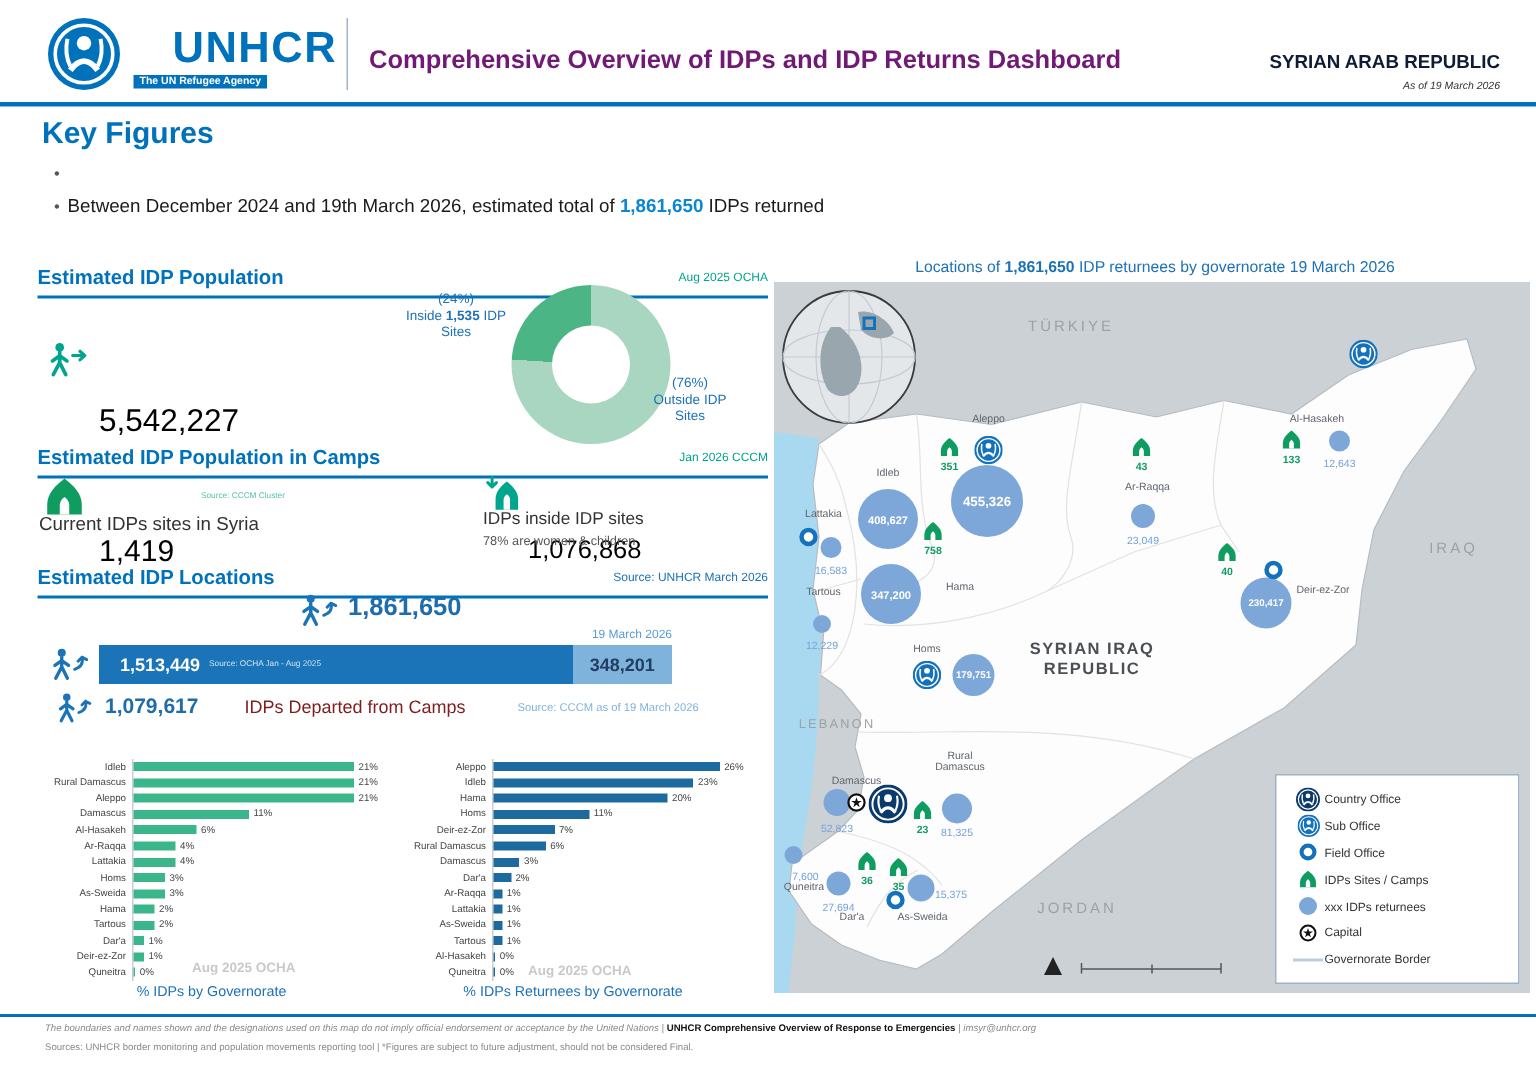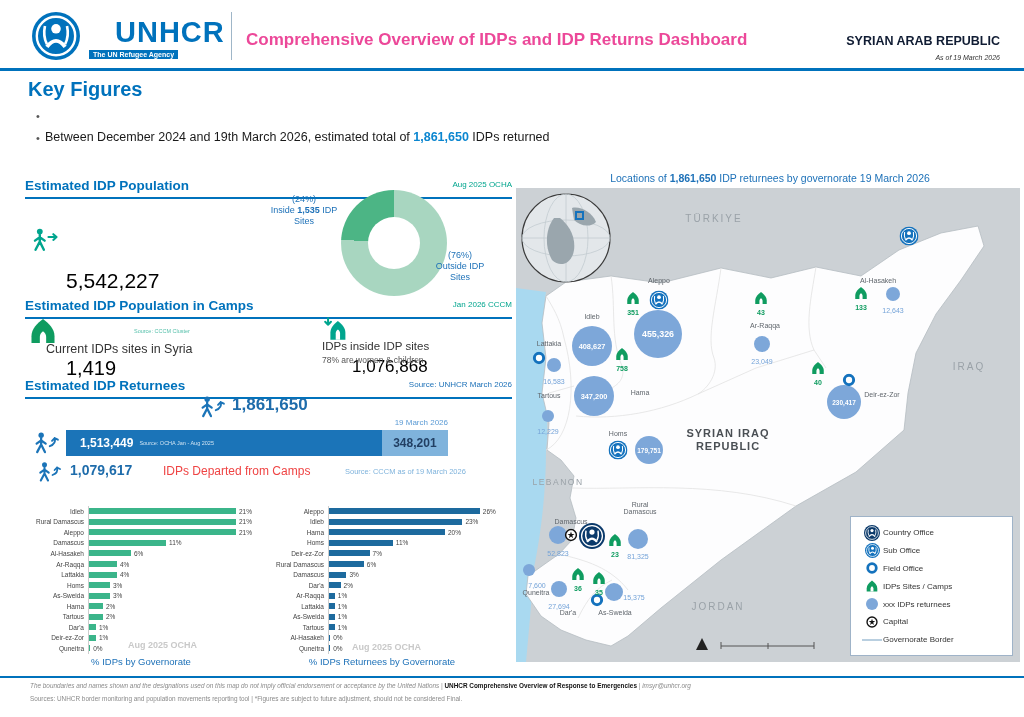--- a/index.html
+++ b/index.html
@@ -5,21 +5,21 @@
   html,body{margin:0;padding:0;background:#fff;}
   .page{position:relative;width:1024px;height:717px;background:#fff;overflow:hidden;
         font-family:"Liberation Sans",sans-serif;color:#222;}
   .abs{position:absolute;}
 
   
   .header-rule{position:absolute;left:0;right:0;top:68px;height:3px;background:#0072bc;}
   .logo-word{position:absolute;left:88px;top:16px;font-size:29px;font-weight:bold;color:#0072bc;letter-spacing:1px;margin-left:27px;}
   .logo-sub{position:absolute;left:89px;top:50px;background:#0072bc;color:#fff;font-size:7px;font-weight:bold;padding:1px 4px;}
   .hdr-divider{position:absolute;left:231px;top:12px;width:1px;height:48px;background:#9fb6c8;}
-  .hdr-title{position:absolute;left:246px;top:30px;font-size:17px;font-weight:bold;color:#ec4899;}
+  .hdr-title{position:absolute;left:246px;top:30px;font-size:17px;font-weight:bold;color:#701a75;}
   .hdr-country{position:absolute;right:24px;top:34px;font-size:12.5px;font-weight:bold;color:#101c33;}
   .hdr-asof{position:absolute;right:24px;top:54px;font-size:7px;font-style:italic;color:#333;}
 
   
   .kf-title{position:absolute;left:28px;top:78px;font-size:20px;font-weight:bold;color:#0072bc;}
   .kf-bullet{position:absolute;left:45px;font-size:12.5px;color:#1a1a1a;}
   .kf-dot{position:absolute;left:36px;font-size:11px;color:#555;}
   .hl{color:#0b86d0;font-weight:bold;}
 
   
@@ -123,33 +123,33 @@
   <div class="sec" style="top:296px;">
     <span class="sec-src src-teal">Jan 2026 CCCM</span>
     <span class="sec-title">Estimated IDP Population in Camps</span>
   </div>
   <div class="abs" style="left:28px;top:318px;" id="house-left"><svg width="30" height="26" viewBox="0 0 16 14">
     <path d="M8 0.5 C4.8 3 1.8 5.8 1.8 9.8 L1.8 13.5 L14.2 13.5 L14.2 9.8 C14.2 5.8 11.2 3 8 0.5 Z" fill="#0f9c60"></path>
     <path d="M8 7.2 C6.9 8 6.3 9 6.3 10.2 L6.3 13.5 L9.7 13.5 L9.7 10.2 C9.7 9 9.1 8 8 7.2 Z" fill="#fff"></path>
       </svg></div>
   <div class="abs big-teal" style="left:66px;top:316px;font-size:20px;">1,419</div>
   <div class="abs" style="left:134px;top:328px;font-size:5.5px;color:#57c0ab;">Source: CCCM Cluster</div>
-  <div class="abs" style="left:26px;top:342px;font-size:12.5px;color:#333;margin-left:20px;">Current IDPs sites in Syria</div>
+  <div class="abs" style="left:26px;top:342px;font-size:12.5px;color:#333;">Current IDPs sites in Syria</div>
   <div class="abs" style="left:322px;top:316px;" id="house-right"><svg width="26" height="26" viewBox="0 0 18 16">
     <path d="M4.2 0.5 L4.2 5 M4.2 5 L2.2 3 M4.2 5 L6.2 3" stroke="#00a58e" stroke-width="1.4" fill="none" stroke-linecap="round"></path>
     <path d="M11 2.5 C8.2 4.7 5.8 7.2 5.8 10.6 L5.8 15.5 L16.2 15.5 L16.2 10.6 C16.2 7.2 13.8 4.7 11 2.5 Z" fill="#00a58e"></path>
     <path d="M11 8.4 C10 9.1 9.5 10 9.5 11 L9.5 15.5 L12.5 15.5 L12.5 11 C12.5 10 12 9.1 11 8.4 Z" fill="#fff"></path>
       </svg></div>
   <div class="abs big-teal" style="left:352px;top:316px;font-size:17px;">1,076,868</div>
   <div class="abs" style="left:322px;top:340px;font-size:11.5px;color:#333;">IDPs inside IDP sites</div>
   <div class="abs" style="left:322px;top:355px;font-size:8.5px;color:#555;">78% are women &amp; children</div>
 
   <div class="sec" style="top:376px;">
     <span class="sec-src src-blue">Source: UNHCR March 2026</span>
-    <span class="sec-title">Estimated IDP Returnees</span>
+    <span class="sec-title">Estimated IDP Locations</span>
   </div>
   <div class="abs" style="left:198px;top:396px;" id="walk-blue-big"><svg width="28" height="23" viewBox="0 0 26 21">
     <circle cx="8.5" cy="2.8" r="2.5" fill="#1b74b8"></circle>
     <path d="M8.5 5.6 L8.5 11.5 M8.5 7.6 L4.3 10.6 M8.5 7.6 L12.7 10.6 M8.5 11.5 L4.8 18.5 M8.5 11.5 L12 18.5" stroke="#1b74b8" stroke-width="2.1" fill="none" stroke-linecap="round"></path>
         <path d="M16.5 13 Q22.5 11 21 5.5 M21 5.5 L18.6 8 M21 5.5 L24 7" stroke="#1b74b8" stroke-width="1.8" fill="none" stroke-linecap="round"></path>
       </svg></div>
   <div class="abs" style="left:232px;top:395px;font-size:17px;font-weight:bold;color:#1e6cab;">1,861,650</div>
   <div class="abs" style="left:380px;top:418px;width:68px;text-align:right;font-size:8px;color:#5b9bd5;">19 March 2026</div>
   <div class="abs" style="left:32px;top:432px;" id="walk-blue-small"><svg width="28" height="23" viewBox="0 0 26 21">
     <circle cx="8.5" cy="2.8" r="2.5" fill="#1b74b8"></circle>
@@ -164,21 +164,21 @@
     <div class="seg-light" style="width:18%;">
       <span>348,201</span>
     </div>
   </div>
   <div class="abs" style="left:36px;top:462px;" id="walk-blue-dep"><svg width="26" height="21" viewBox="0 0 26 21">
     <circle cx="8.5" cy="2.8" r="2.5" fill="#1b74b8"></circle>
     <path d="M8.5 5.6 L8.5 11.5 M8.5 7.6 L4.3 10.6 M8.5 7.6 L12.7 10.6 M8.5 11.5 L4.8 18.5 M8.5 11.5 L12 18.5" stroke="#1b74b8" stroke-width="2.1" fill="none" stroke-linecap="round"></path>
         <path d="M16.5 13 Q22.5 11 21 5.5 M21 5.5 L18.6 8 M21 5.5 L24 7" stroke="#1b74b8" stroke-width="1.8" fill="none" stroke-linecap="round"></path>
       </svg></div>
   <div class="abs" style="left:70px;top:462px;font-size:14px;font-weight:bold;color:#1e6cab;">1,079,617</div>
-  <div class="abs" style="left:163px;top:464px;font-size:12px;color:#ef4444;">IDPs Departed from Camps</div>
+  <div class="abs" style="left:163px;top:464px;font-size:12px;color:#7f1d1d;">IDPs Departed from Camps</div>
   <div class="abs" style="left:345px;top:467px;font-size:7.5px;color:#7fb3dc;">Source: CCCM as of 19 March 2026</div>
 
   <div class="chart" id="chart-left" style="left:22px;width:238px;">
       <div class="bar-row">
         <span class="bar-label">Idleb</span>
         <div class="bar-track">
           <div class="bar-fill" style="width: 147px; background: rgb(59, 181, 138);"></div>
           <span class="bar-value">21%</span>
         </div>
       </div>

